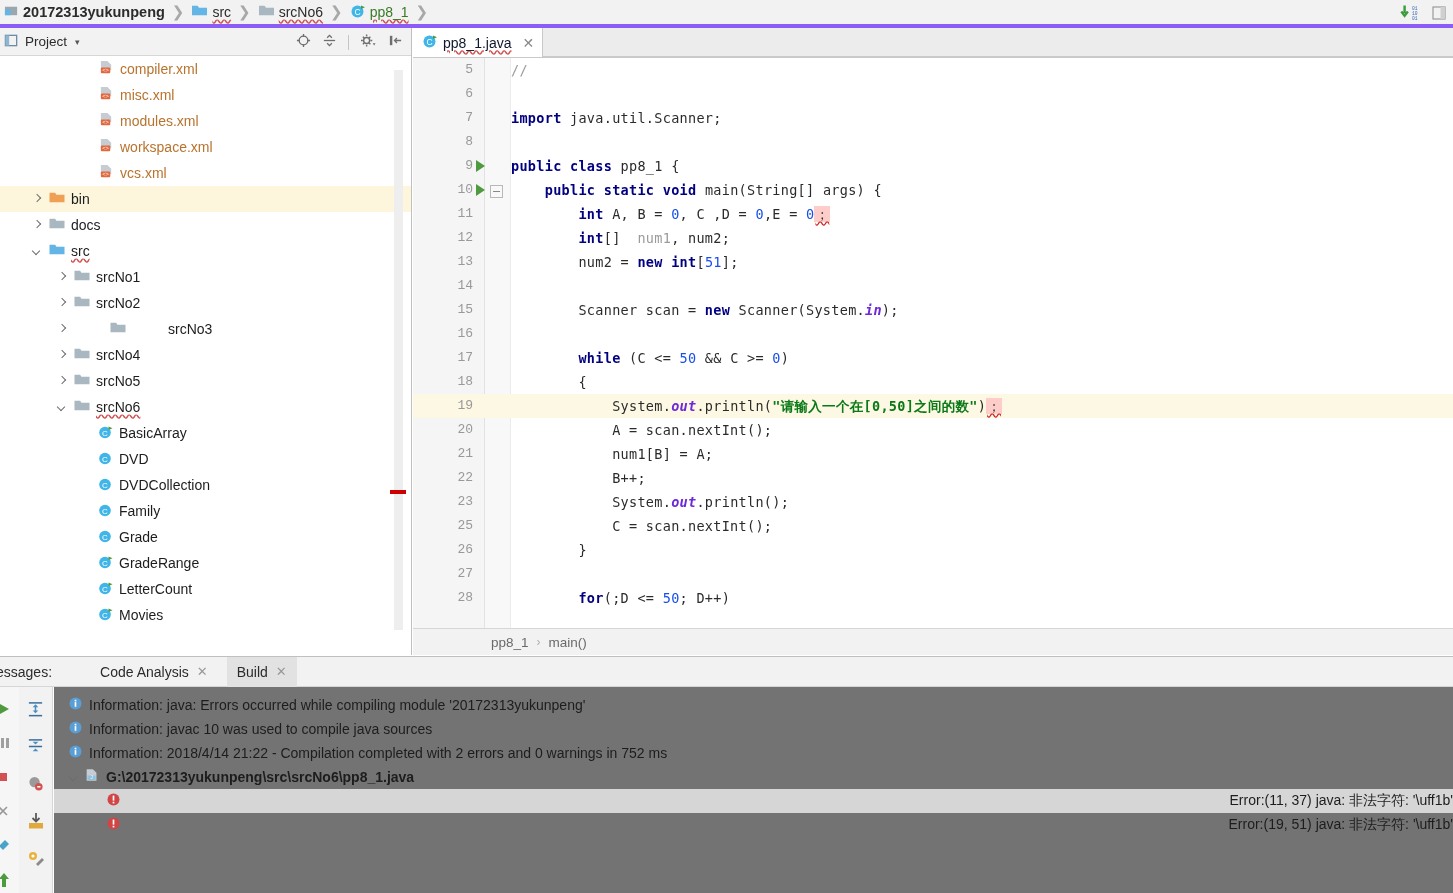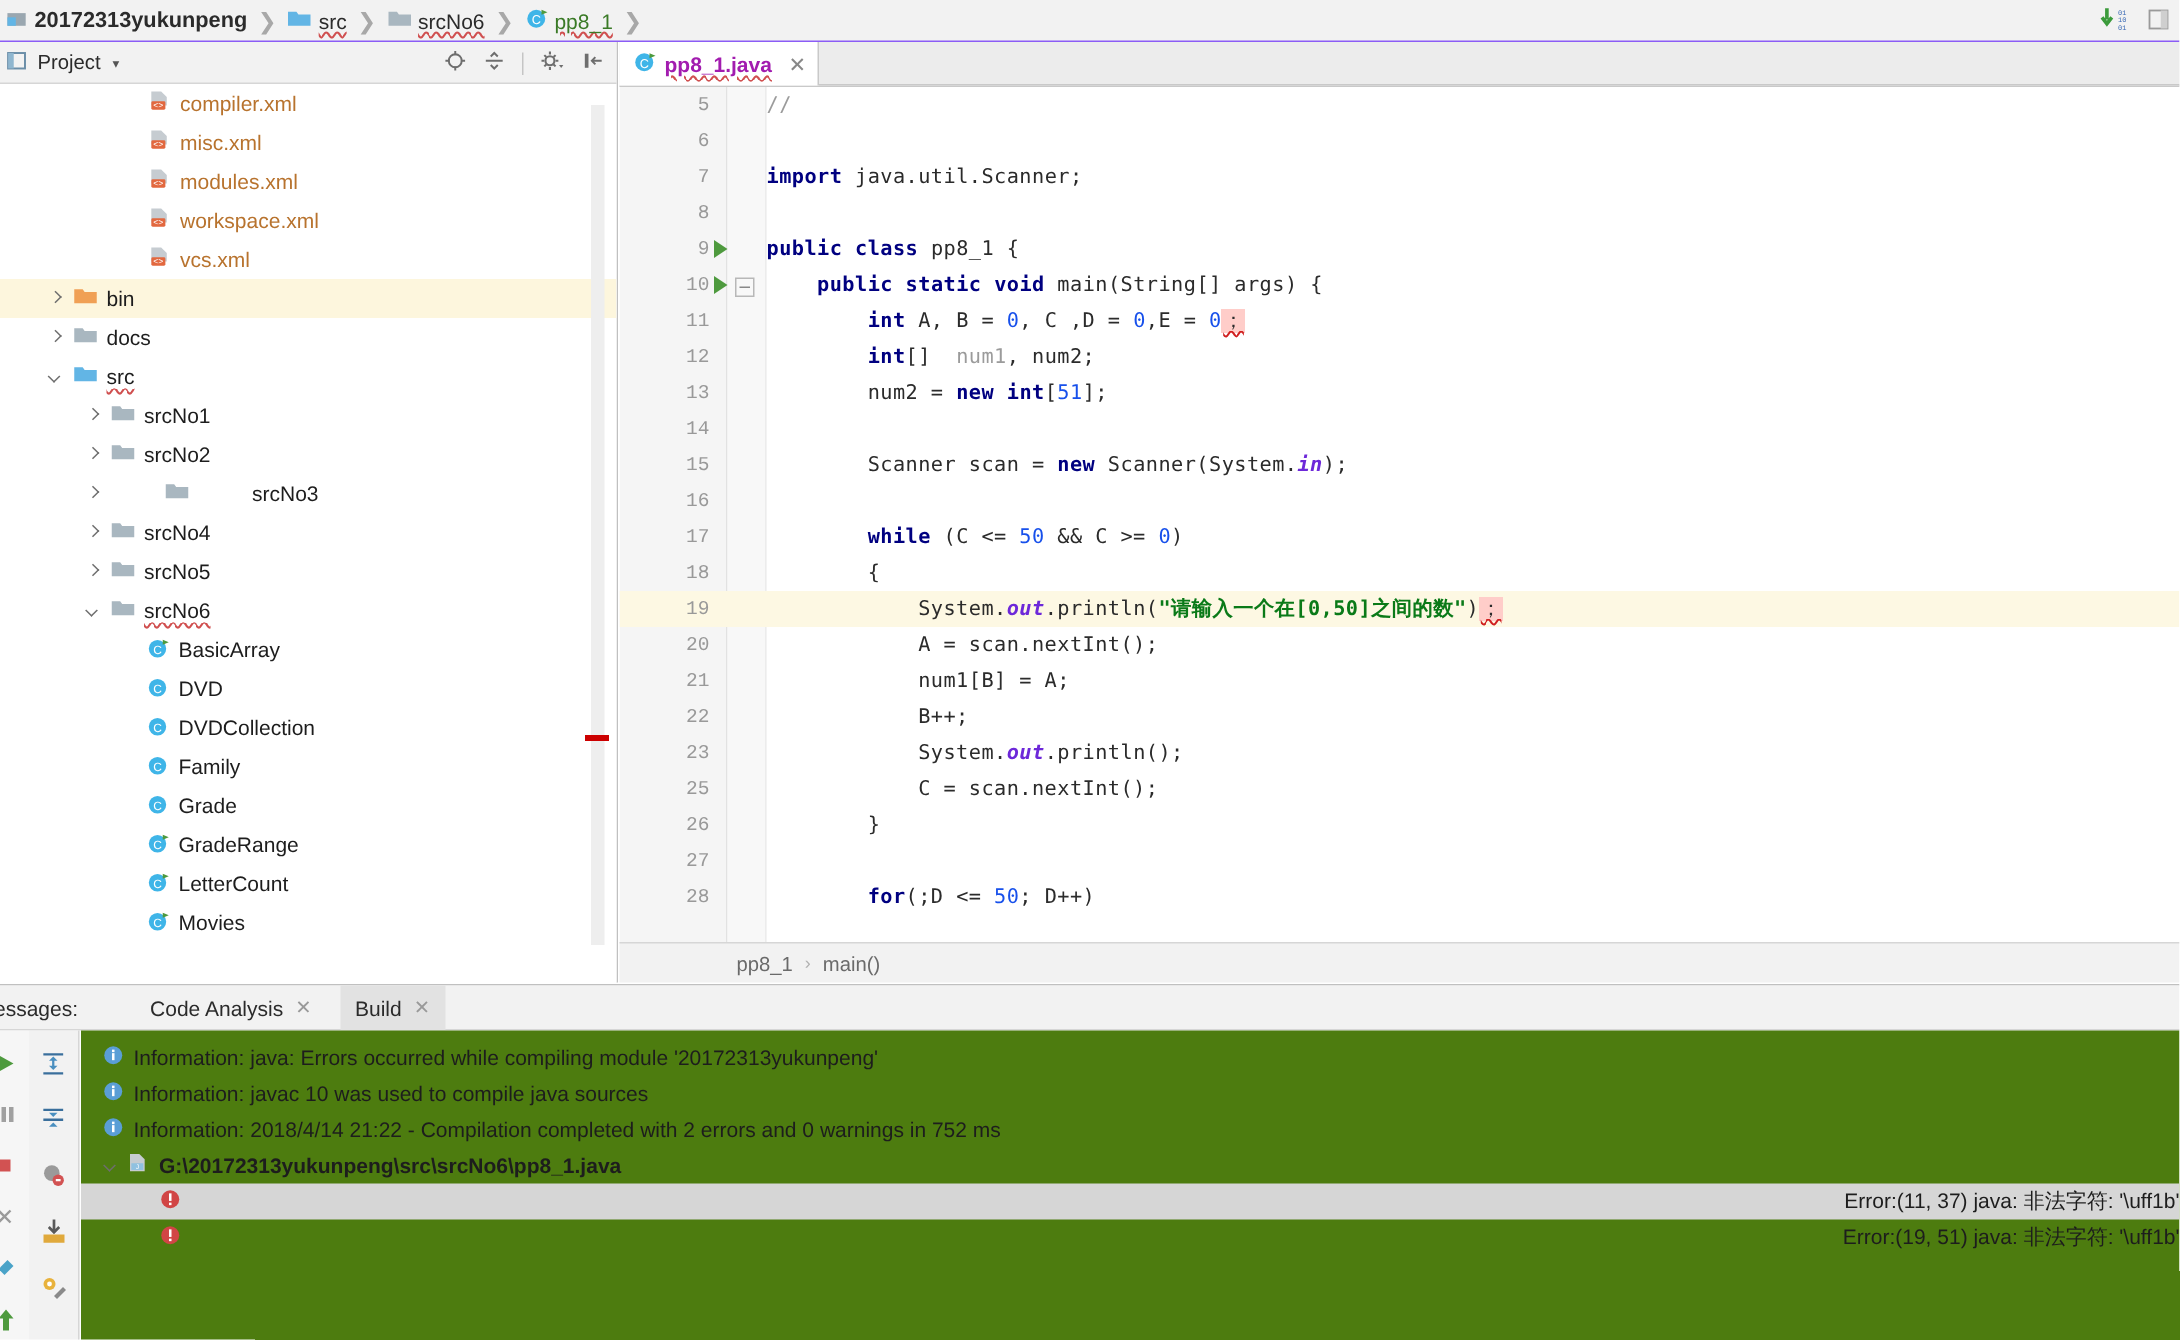--- a/index.html
+++ b/index.html
@@ -9,21 +9,21 @@
     font-size: 13px;
     background: #ffffff;
     overflow: hidden;
   }
   #app { position: relative; width: 1453px; height: 893px; }
 
   
   .navbar {
     position: absolute; left: 0; top: 0; width: 1453px; height: 28px;
     background: #f2f2f2;
-    border-bottom: 1px solid #8b5cf6;
+    border-bottom: 4px solid #8b5cf6;
     display: flex; align-items: center;
   }
   .crumb { display: flex; align-items: center; height: 28px; padding: 0 2px 0 4px; }
   .crumb-label { font-size: 14px; color: #2b2b2b; margin-left: 4px; white-space: nowrap; }
   .crumb-label.bold { font-weight: bold; font-size: 14.5px; }
   .crumb-label.spell { text-decoration: underline; text-decoration-style: wavy;
                        text-decoration-color: #d05050; text-underline-offset: 2px; }
   .crumb-label.greenish { color: #3a7a26; }
   .crumb-sep { color: #a8a8a8; font-size: 15px; margin: 0 3px 0 5px; }
   .ic { display: inline-block; vertical-align: middle; }
@@ -70,22 +70,22 @@
   .proj-scroll { position: absolute; right: 8px; top: 14px; width: 9px; height: 560px; background: #eeeeee; }
   .proj-scroll-mark { position: absolute; right: 5px; top: 434px; width: 16px; height: 4px; background: #cc0000; }
 
   
   .editor-wrap { position: absolute; left: 413px; top: 28px; width: 1040px; height: 627px; background: #fff; }
   .tabbar { height: 30px; background: #ececec; border-bottom: 1px solid #c9c9c9; display: flex; align-items: stretch; }
   .etab {
     display: flex; align-items: center; gap: 5px; padding: 0 8px 0 9px;
     background: #ffffff; border-right: 1px solid #c9c9c9; min-width: 120px;
   }
-  .etab-label { font-size: 14px; color: #a21caf; text-decoration: underline;
-                text-decoration-style: wavy; text-decoration-color: #d05050; text-underline-offset: 2px; font-weight: bold; }
+  .etab-label { font-size: 14px; color: #0f172a; text-decoration: underline;
+                text-decoration-style: wavy; text-decoration-color: #d05050; text-underline-offset: 2px; }
   .etab-close { color: #888; font-size: 14px; margin-left: 6px; }
   .tabbar-rest { flex: 1; background: #ececec; border-bottom: 1px solid #c9c9c9; }
 
   .code-area { position: relative; height: 570px; background: #ffffff; overflow: hidden; }
   .gutter { position: absolute; left: 0; top: 0; width: 72px; height: 570px; background: #f5f5f5;
             border-right: 1px solid #e2e2e2; }
   .fold-strip { position: absolute; left: 72px; top: 0; width: 26px; height: 570px; background: #f8f8f8;
                 border-right: 1px solid #ececec; }
   .code-rows { position: absolute; left: 0; top: 0; right: 0; height: 570px; }
   .crow { position: relative; height: 24px; }
@@ -123,21 +123,21 @@
                 display: flex; align-items: center; }
   .msg-title { font-size: 14px; color: #2b2b2b; margin-left: -4px; }
   .mtab { display: flex; align-items: center; height: 30px; padding: 0 10px; font-size: 14px; color: #2b2b2b; }
   .mtab.active { background: #e2e2e2; }
   .mtab-close { color: #999; margin-left: 8px; font-size: 13px; }
 
   .msg-side { position: absolute; left: 0; top: 30px; width: 19px; height: 207px; background: #f6f6f6; }
   .msg-toolbar { position: absolute; left: 19px; top: 30px; width: 34px; height: 207px;
                  background: #f2f2f2; border-right: 1px solid #d6d6d6;
                  display: flex; flex-direction: column; align-items: center; padding-top: 14px; gap: 17px; }
-  .msg-list { position: absolute; left: 54px; top: 30px; right: 0; height: 207px; background: #4d7c0f; padding-top: 6px; }
+  .msg-list { position: absolute; left: 54px; top: 30px; right: 0; height: 207px; background: #737373; padding-top: 6px; }
   .mrow { height: 24px; display: flex; align-items: center; font-size: 14px; color: #1d1d1d; white-space: nowrap; }
   .mrow.sel { background: #d6d6d6; }
   .mrow-text { margin-left: 6px; }
   .mrow-text.bold { font-weight: bold; }
   .indent1 { padding-left: 14px; }
   .indent2 { padding-left: 52px; justify-content: space-between; }
 </style>
 </head>
 <body>
 

